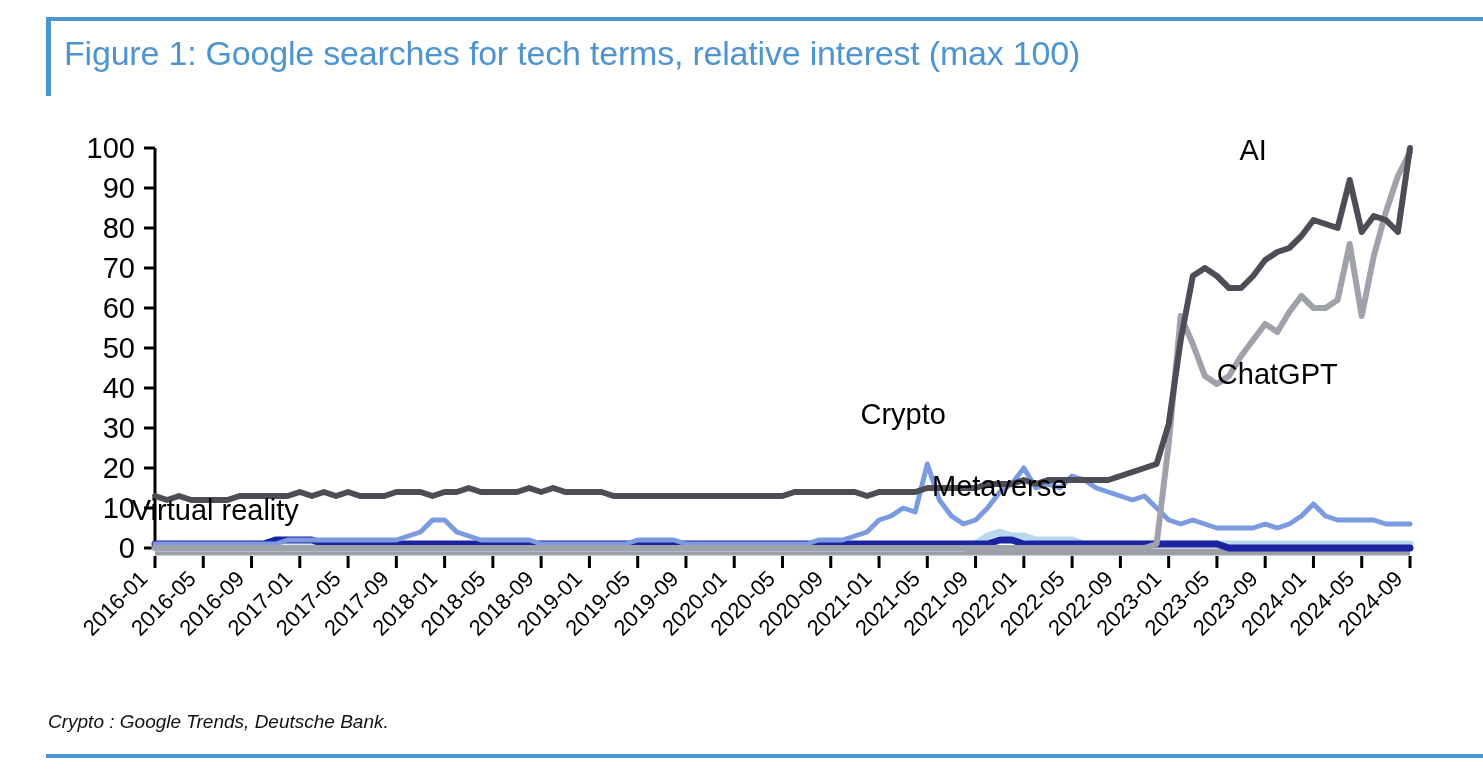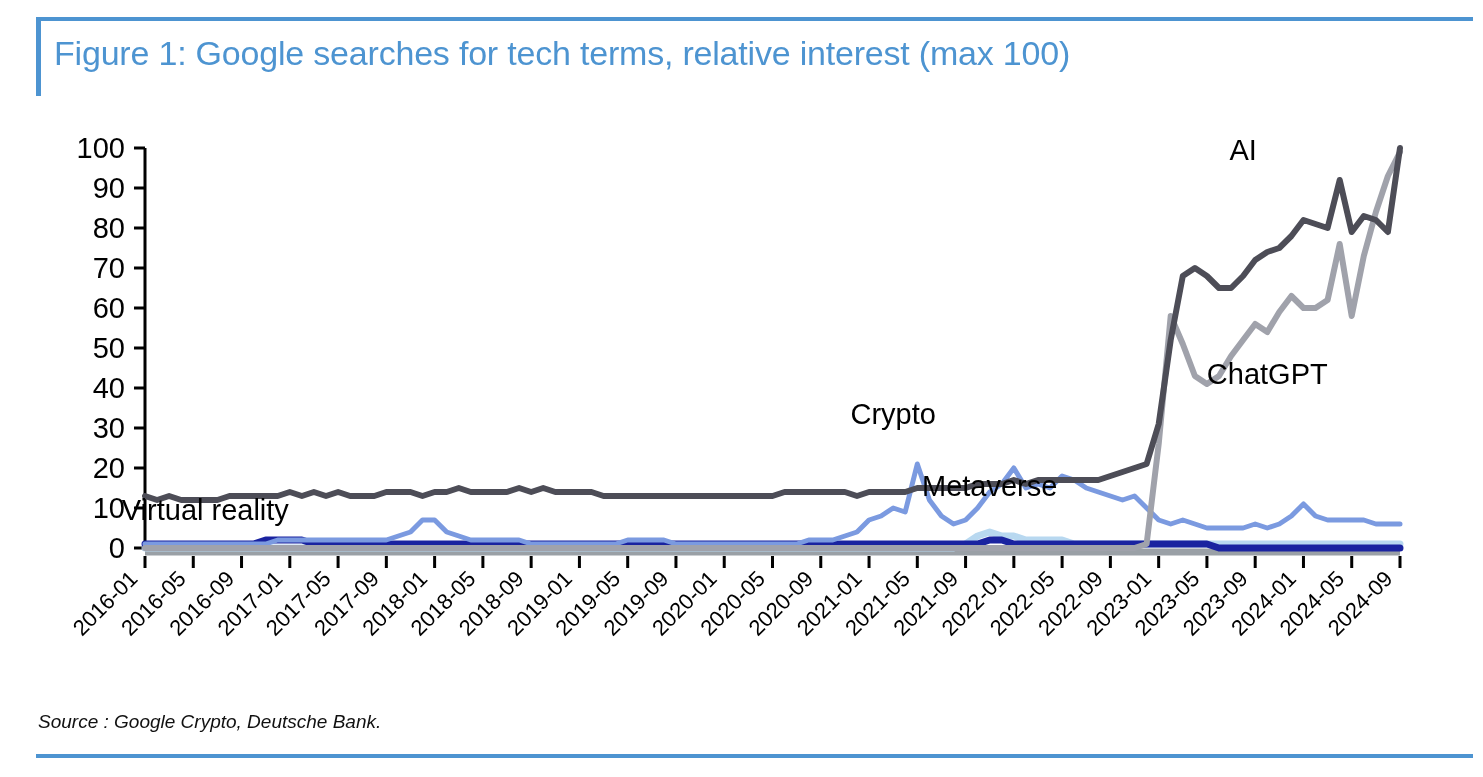--- a/index.html
+++ b/index.html
@@ -9,21 +9,21 @@
   }
   body {
     width: 1483px;
     height: 777px;
     font-family: "Liberation Sans", sans-serif;
     position: relative;
     overflow: hidden;
   }
   .figure-card {
     position: absolute;
-    left: 2px; top: 0;
+    left: 12px; top: 0;
     width: 1350px;
     height: 777px;
     box-sizing: border-box;
   }
   .top-rule {
     position: absolute;
     left: 34px; top: 17px;
     width: 1437px; height: 4px;
     background: #4d94d1;
   }
@@ -189,16 +189,16 @@
         <polyline points="143.0,438.0 155.1,438.0 167.1,438.0 179.2,438.0 191.3,438.0 203.3,438.0 215.4,438.0 227.5,438.0 239.5,438.0 251.6,438.0 263.7,438.0 275.7,438.0 287.8,438.0 299.9,438.0 311.9,438.0 324.0,438.0 336.1,438.0 348.1,438.0 360.2,438.0 372.3,438.0 384.3,438.0 396.4,438.0 408.5,438.0 420.5,438.0 432.6,438.0 444.7,438.0 456.8,438.0 468.8,438.0 480.9,438.0 493.0,438.0 505.0,438.0 517.1,438.0 529.2,438.0 541.2,438.0 553.3,438.0 565.4,438.0 577.4,438.0 589.5,438.0 601.6,438.0 613.6,438.0 625.7,438.0 637.8,438.0 649.8,438.0 661.9,438.0 674.0,438.0 686.0,438.0 698.1,438.0 710.2,438.0 722.2,438.0 734.3,438.0 746.4,438.0 758.4,438.0 770.5,438.0 782.6,438.0 794.6,438.0 806.7,438.0 818.8,438.0 830.8,438.0 842.9,438.0 855.0,438.0 867.0,438.0 879.1,438.0 891.2,438.0 903.2,438.0 915.3,438.0 927.4,438.0 939.4,438.0 951.5,438.0 963.6,438.0 975.6,438.0 987.7,438.0 999.8,438.0 1011.8,438.0 1023.9,438.0 1036.0,438.0 1048.0,438.0 1060.1,438.0 1072.2,438.0 1084.3,438.0 1096.3,438.0 1108.4,438.0 1120.5,438.0 1132.5,438.0 1144.6,434.0 1156.7,334.0 1168.7,206.0 1180.8,234.0 1192.9,266.0 1204.9,274.0 1217.0,266.0 1229.1,246.0 1241.1,230.0 1253.2,214.0 1265.3,222.0 1277.3,202.0 1289.4,186.0 1301.5,198.0 1313.5,198.0 1325.6,190.0 1337.7,134.0 1349.7,206.0 1361.8,146.0 1373.9,102.0 1385.9,66.0 1398.0,42.0" stroke="#a0a2ab" stroke-width="6" class="series-path"></polyline>
         <polyline points="143.0,386.0 155.1,390.0 167.1,386.0 179.2,390.0 191.3,390.0 203.3,390.0 215.4,390.0 227.5,386.0 239.5,386.0 251.6,386.0 263.7,386.0 275.7,386.0 287.8,382.0 299.9,386.0 311.9,382.0 324.0,386.0 336.1,382.0 348.1,386.0 360.2,386.0 372.3,386.0 384.3,382.0 396.4,382.0 408.5,382.0 420.5,386.0 432.6,382.0 444.7,382.0 456.8,378.0 468.8,382.0 480.9,382.0 493.0,382.0 505.0,382.0 517.1,378.0 529.2,382.0 541.2,378.0 553.3,382.0 565.4,382.0 577.4,382.0 589.5,382.0 601.6,386.0 613.6,386.0 625.7,386.0 637.8,386.0 649.8,386.0 661.9,386.0 674.0,386.0 686.0,386.0 698.1,386.0 710.2,386.0 722.2,386.0 734.3,386.0 746.4,386.0 758.4,386.0 770.5,386.0 782.6,382.0 794.6,382.0 806.7,382.0 818.8,382.0 830.8,382.0 842.9,382.0 855.0,386.0 867.0,382.0 879.1,382.0 891.2,382.0 903.2,382.0 915.3,378.0 927.4,378.0 939.4,378.0 951.5,378.0 963.6,378.0 975.6,374.0 987.7,374.0 999.8,374.0 1011.8,370.0 1023.9,374.0 1036.0,370.0 1048.0,370.0 1060.1,370.0 1072.2,370.0 1084.3,370.0 1096.3,370.0 1108.4,366.0 1120.5,362.0 1132.5,358.0 1144.6,354.0 1156.7,314.0 1168.7,230.0 1180.8,166.0 1192.9,158.0 1204.9,166.0 1217.0,178.0 1229.1,178.0 1241.1,166.0 1253.2,150.0 1265.3,142.0 1277.3,138.0 1289.4,126.0 1301.5,110.0 1313.5,114.0 1325.6,118.0 1337.7,70.0 1349.7,122.0 1361.8,106.0 1373.9,110.0 1385.9,122.0 1398.0,38.0" stroke="#4d4d57" stroke-width="6" class="series-path"></polyline>
         <text x="1241.125" y="50" text-anchor="middle" class="series-label">AI</text>
         <text x="1265.2596153846155" y="274" text-anchor="middle" class="series-label">ChatGPT</text>
         <text x="891.1730769230769" y="314" text-anchor="middle" class="series-label">Crypto</text>
         <text x="987.7115384615386" y="386" text-anchor="middle" class="series-label">Metaverse</text>
         <text x="203.33653846153845" y="410" text-anchor="middle" class="series-label">Virtual reality</text>
       </svg>
   </div>
 
-  <div class="source-note">Source : Google Crypto, Deutsche Bank.</div>
+  <div class="source-note">Crypto : Google Trends, Deutsche Bank.</div>
   <div class="bottom-rule"></div>
 
 </div>
 
 </body></html>

